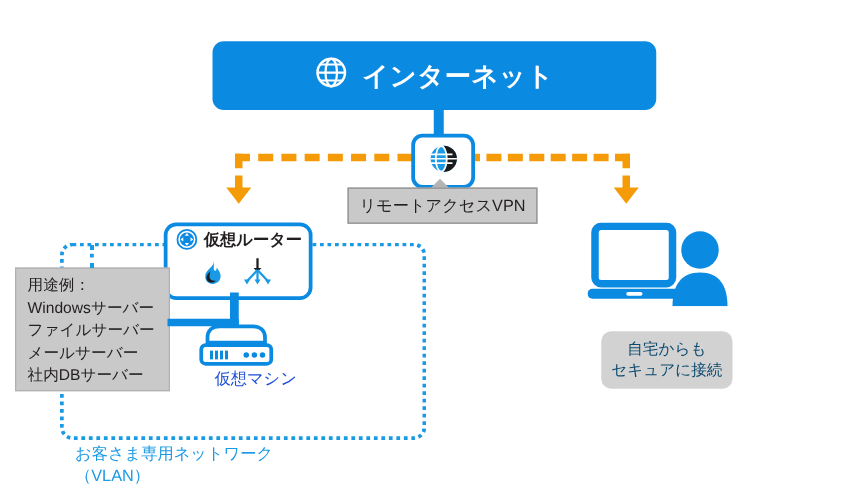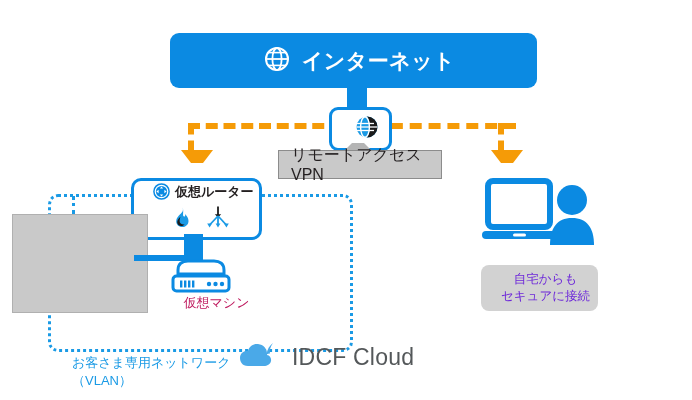--- a/index.html
+++ b/index.html
@@ -1,19 +1,19 @@
 <!DOCTYPE html>
 <html><head>
 <meta charset="utf-8">
 <style>
   html,body{margin:0;padding:0;background:#ffffff;}
   body{width:692px;height:400px;position:relative;overflow:hidden;
        font-family:"Liberation Sans","DejaVu Sans",sans-serif;color:#231f20;}
   .stage{position:absolute;left:0;top:0;width:692px;height:400px;}
-  .abs{position:absolute;padding-left:12px;}
+  .abs{position:absolute;}
 
   
   .internet-banner{
     left:170px;top:33px;width:355px;height:55px;
     background:#0b8ae2;border-radius:9px;
     display:flex;align-items:center;justify-content:center;gap:12px;
   }
   .internet-label{color:#ffffff;font-size:21px;font-weight:bold;letter-spacing:.5px;}
 
   
@@ -22,21 +22,21 @@
   
   .vpn-node{
     left:329px;top:107px;width:45px;height:38px;
     background:#ffffff;border:3px solid #0b8ae2;border-radius:9px;
     display:flex;align-items:center;justify-content:center;
   }
   .vpn-label{
     left:278px;top:150px;width:150px;height:27px;
     background:#c9c9c9;border:1px solid #8c8c8c;
     display:flex;align-items:center;justify-content:center;
-    font-size:16px;color:#231f20;
+    font-size:13px;color:#231f20;
   }
   .vpn-label-tab{
     left:344px;top:143px;width:0;height:0;
     border-left:8px solid transparent;border-right:8px solid transparent;
     border-bottom:8px solid #b4b4b4;
   }
 
   
   .dash-h{height:0;border-top:6px dashed #f59b07;}
   .dash-v{width:0;border-left:6px dashed #f59b07;}
@@ -72,27 +72,27 @@
     left:12px;top:214px;width:122px;height:97px;
     background:#c9c9c9;border:1px solid #b0b0b0;
   }
   .usage-text{
     left:22px;top:219px;font-size:12.5px;color:#231f20;line-height:18px;
     white-space:pre-line;
   }
 
   
   .vm-label{left:152px;top:294px;width:105px;text-align:center;
-            font-size:13px;color:#be185d;}
+            font-size:13px;color:#1d4ed8;}
 
   
   .home-label{
     left:481px;top:265px;width:105px;height:46px;background:#d2d2d2;
     border-radius:8px;display:flex;align-items:center;justify-content:center;
-    text-align:center;font-size:12.5px;line-height:17px;color:#6d28d9;
+    text-align:center;font-size:12.5px;line-height:17px;color:#0c4a6e;
     white-space:pre-line;
   }
 
   
   .idcf-logo{left:228px;top:341px;display:flex;align-items:center;gap:8px;}
   .idcf-text{font-size:23px;color:#54585a;letter-spacing:.2px;}
 </style>
 </head>
 <body>
 
@@ -175,20 +175,25 @@
         <path d="M12 10 L12 19" stroke="#1a9ae5" stroke-width="1.8" fill="none"></path>
         <path d="M12 10 L20.4 19" stroke="#1a9ae5" stroke-width="1.8" fill="none"></path>
         <path d="M3.6 21.5 l-2.4 -4 h4.8 z" fill="#1a9ae5"></path>
         <path d="M12 21.5 l-2.4 -4 h4.8 z" fill="#1a9ae5"></path>
         <path d="M20.4 21.5 l-2.4 -4 h4.8 z" fill="#1a9ae5"></path>
       </svg>
     </span>
   </div>
 
   <div class="abs usage-box"></div>
+  <div class="abs usage-text">用途例：
+Windowsサーバー
+ファイルサーバー
+メールサーバー
+社内DBサーバー</div>
 
   <div class="abs" style="left:72px;top:196px;width:3px;height:18px;
        border-left:3px dotted #1a9ae5;"></div>
 
   <div class="abs bluebar" style="left:184px;top:234px;width:7px;height:26px;"></div>
   <div class="abs bluebar" style="left:134px;top:255px;width:57px;height:6px;"></div>
 
   <div class="abs" style="left:158px;top:256px;">
     <svg width="62" height="38" viewBox="0 0 62 38">
       <path d="M8 14 C8 8 12 5 18 5 H44 C50 5 54 8 54 14 V18 H8 Z" fill="none" stroke="#0b8ae2" stroke-width="3"></path>
@@ -215,26 +220,14 @@
   </div>
   <div class="abs" style="left:533px;top:183px;">
     <svg width="54" height="62" viewBox="0 0 54 62">
       <circle cx="27" cy="17" r="15" fill="#0b8ae2"></circle>
       <path d="M27 35 C12 35 5 45 5 62 H49 C49 45 42 35 27 35 Z" fill="#0b8ae2"></path>
     </svg>
   </div>
   <div class="abs home-label">自宅からも
 セキュアに接続</div>
 
-  <div class="abs idcf-logo">
-    <span>
-      <svg width="44" height="28" viewBox="0 0 44 28">
-        <path d="M8 25 C2 25 0 20.5 0 17 C0 12.5 3.5 9.5 8 9.7
-                 C9.5 5 13.5 2.5 18 3 C24 3.6 27.5 8.5 27 14
-                 C30 14.5 31.5 17 31 20 C30.4 23.3 27 25 24 25 Z" fill="#4aa9e8"></path>
-        <path d="M26.5 13.5 C27 8.5 29.5 4.5 33 2 C30 6 29.5 9.5 30 12.5
-                 C28.8 12.6 27.6 13 26.5 13.5 Z" fill="#4aa9e8"></path>
-      </svg>
-    </span>
-    <span class="idcf-text">IDCF Cloud</span>
-  </div>
 
 </div>
 
 </body></html>

